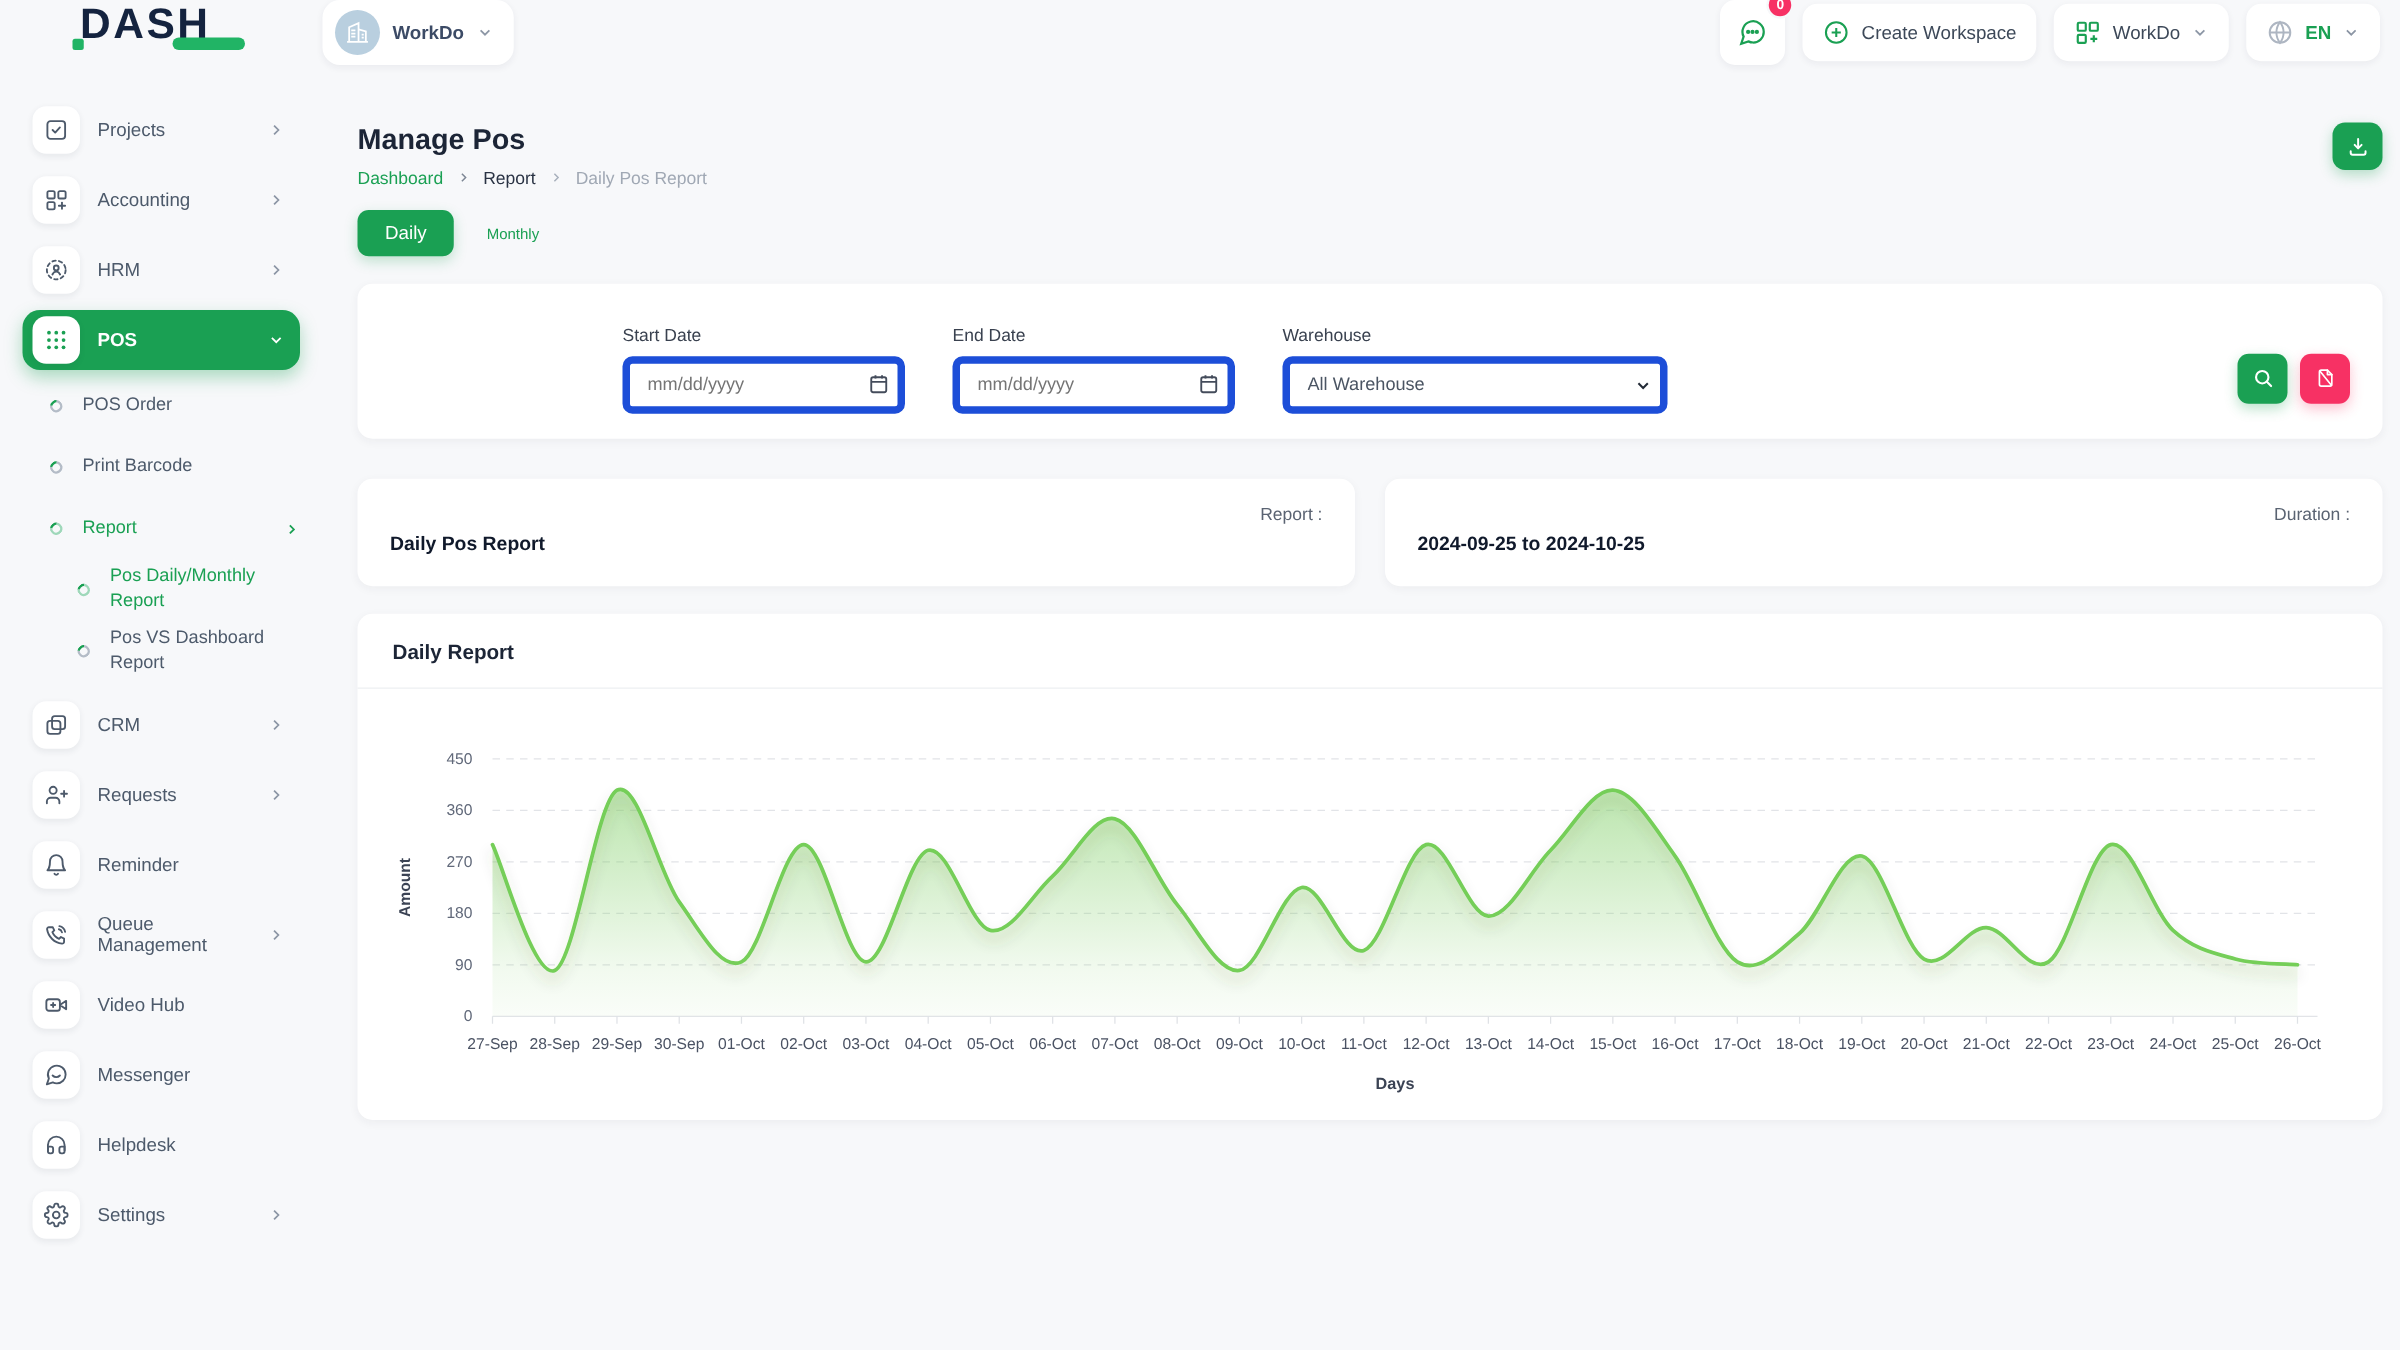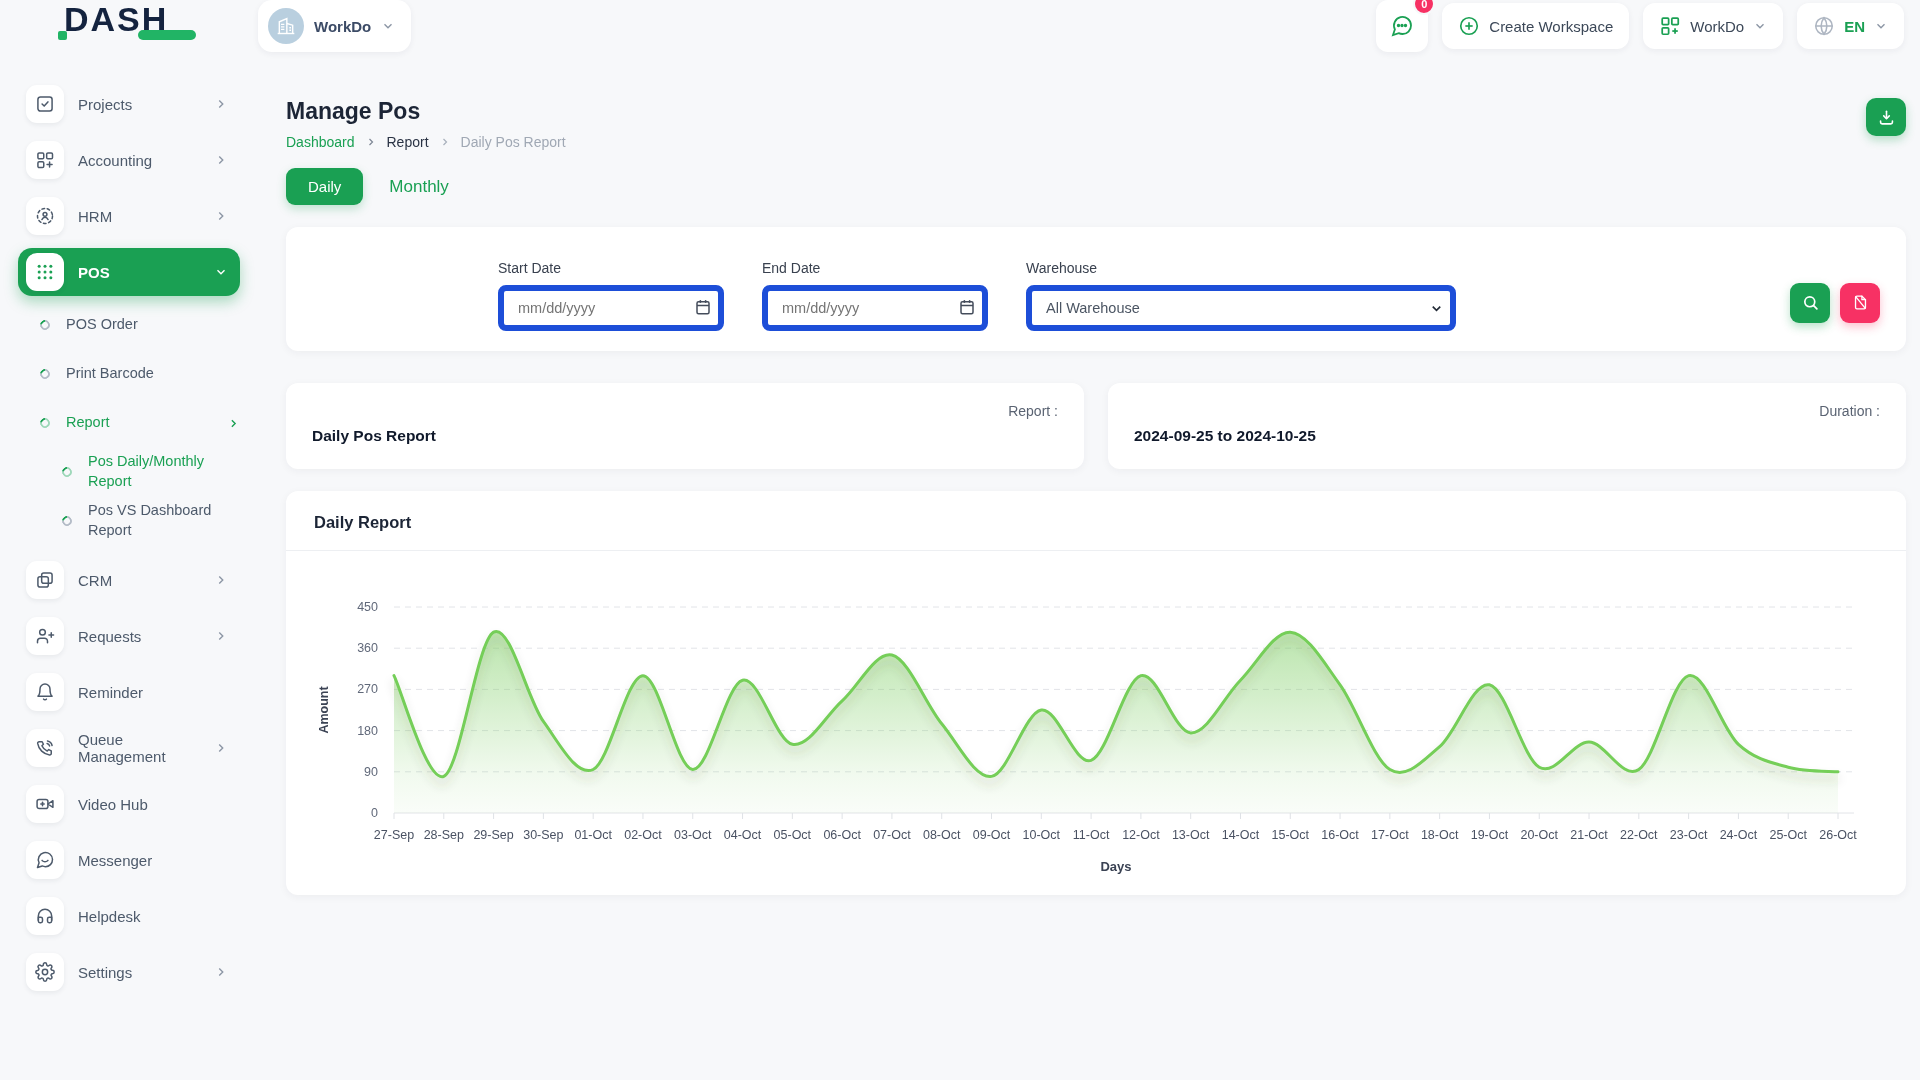--- a/index.html
+++ b/index.html
@@ -53,31 +53,31 @@
   .bc-link { color:#1aa053; cursor:pointer; }
   .bc-mid { color:#2a3344; font-weight:500; cursor:pointer; }
   .bc-cur { color:#a0a8b4; }
   .bc-sep { color:#a0a8b4; }
   .dl-btn { margin-left:auto; width:40px; height:38px; background:#1aa053; border:none; border-radius:10px;
     color:#fff; display:flex; align-items:center; justify-content:center; cursor:pointer;
     box-shadow:0 4px 10px rgba(26,160,83,.3); }
   .tab-row { margin-top:18px; display:flex; align-items:center; gap:26px; }
   .tab-daily { background:#1aa053; color:#fff; border:none; border-radius:9px; padding:10px 22px;
     font-size:15px; font-weight:500; cursor:pointer; box-shadow:0 4px 10px rgba(26,160,83,.25); }
-  .tab-monthly { background:none; border:none; color:#1aa053; font-size:17px; font-weight:500; cursor:pointer; }
+  .tab-monthly { background:none; border:none; color:#1aa053; font-size:12px; font-weight:500; cursor:pointer; }
 
   .card { background:#fff; border-radius:12px; box-shadow:0 2px 8px rgba(30,40,60,.05); }
   .filter-card { margin-top:22px; height:124px; display:flex; align-items:center; padding:0 26px 0 212px; gap:38px; }
   .f-group { display:flex; flex-direction:column;margin-top:12px; }
   .f-label { font-size:14px; color:#39414f; margin-bottom:9px; }
   .f-input-wrap { position:relative; }
   .f-input, .f-select { height:46px; border:6px solid #1d4ed8; border-radius:8px; background:#fff;
     font-size:14.5px; color:#4b5563; padding:0 40px 0 14px; font-family:"Liberation Sans",sans-serif; outline:none; }
   .f-input { width:226px; }
-  .f-select { width:430px; appearance:none; -webkit-appearance:none; cursor:pointer; }
+  .f-select { width:308px; appearance:none; -webkit-appearance:none; cursor:pointer; }
   .f-ico { position:absolute; right:12px; top:13px; color:#444c5b; pointer-events:none; }
   .f-actions { display:flex; gap:10px; margin-left:auto; margin-top:27px; }
   .sq-btn { width:40px; height:40px; border:none; border-radius:9px; color:#fff; display:flex;
     align-items:center; justify-content:center; cursor:pointer; }
   .btn-search { background:#1aa053; box-shadow:0 4px 10px rgba(26,160,83,.3); }
   .btn-reset { background:#f73164; box-shadow:0 4px 10px rgba(247,49,100,.3); }
 
   .info-row { margin-top:32px; display:flex; gap:24px; }
   .info-card { flex:1; padding:20px 26px 24px 26px; }
   .info-label { font-size:14px; color:#5a6372;text-align:right; }

